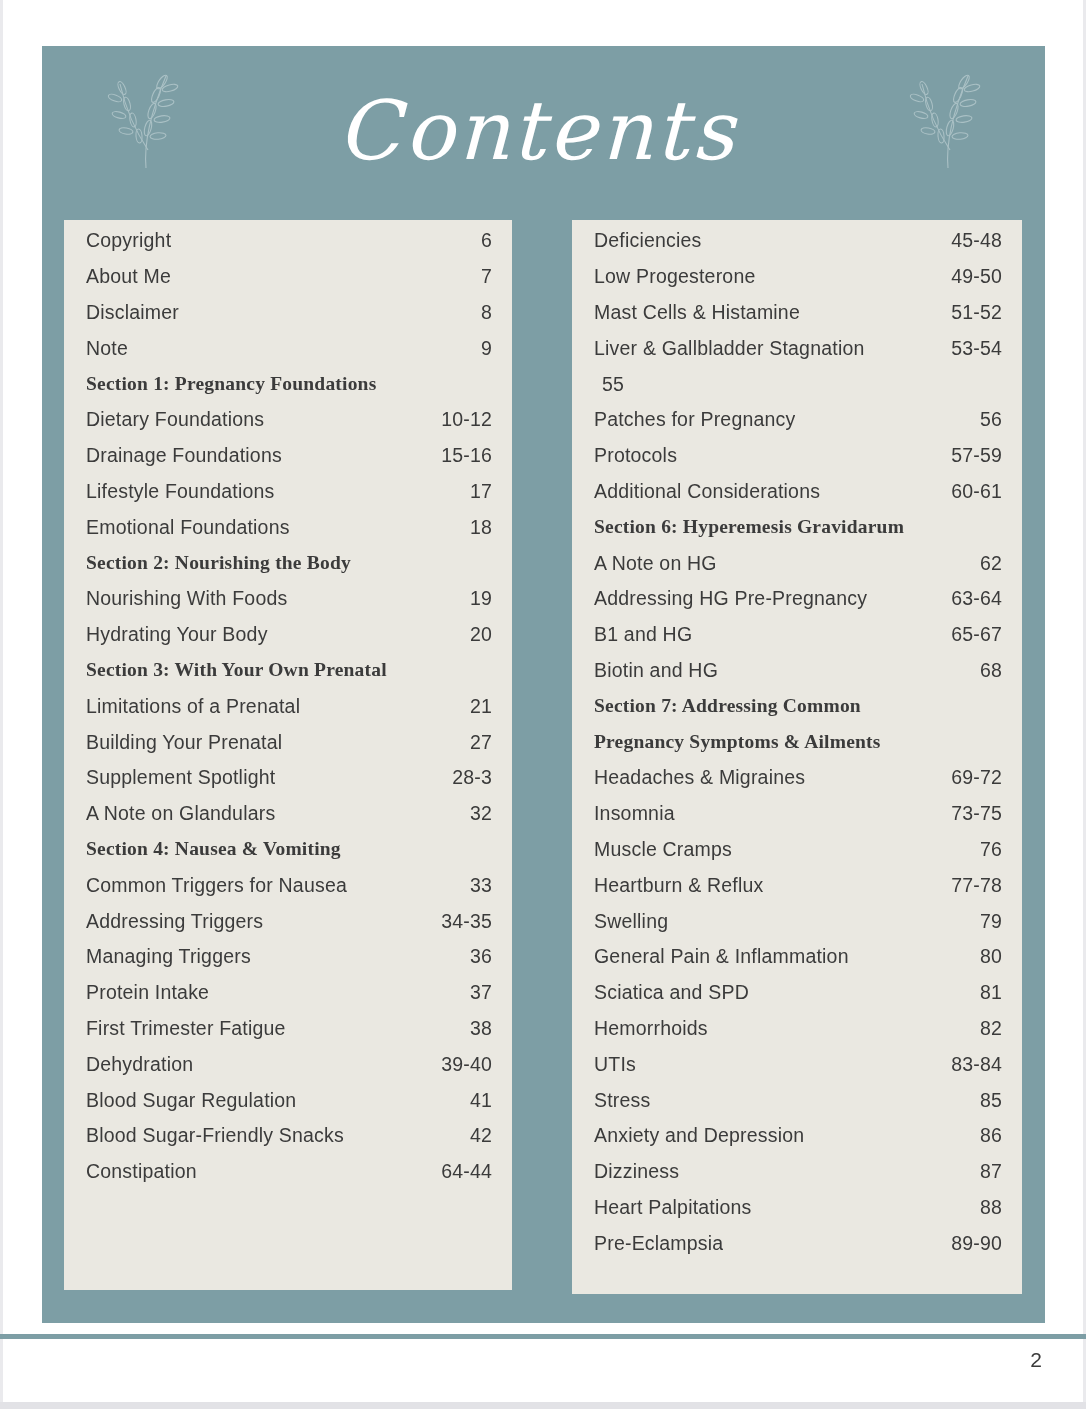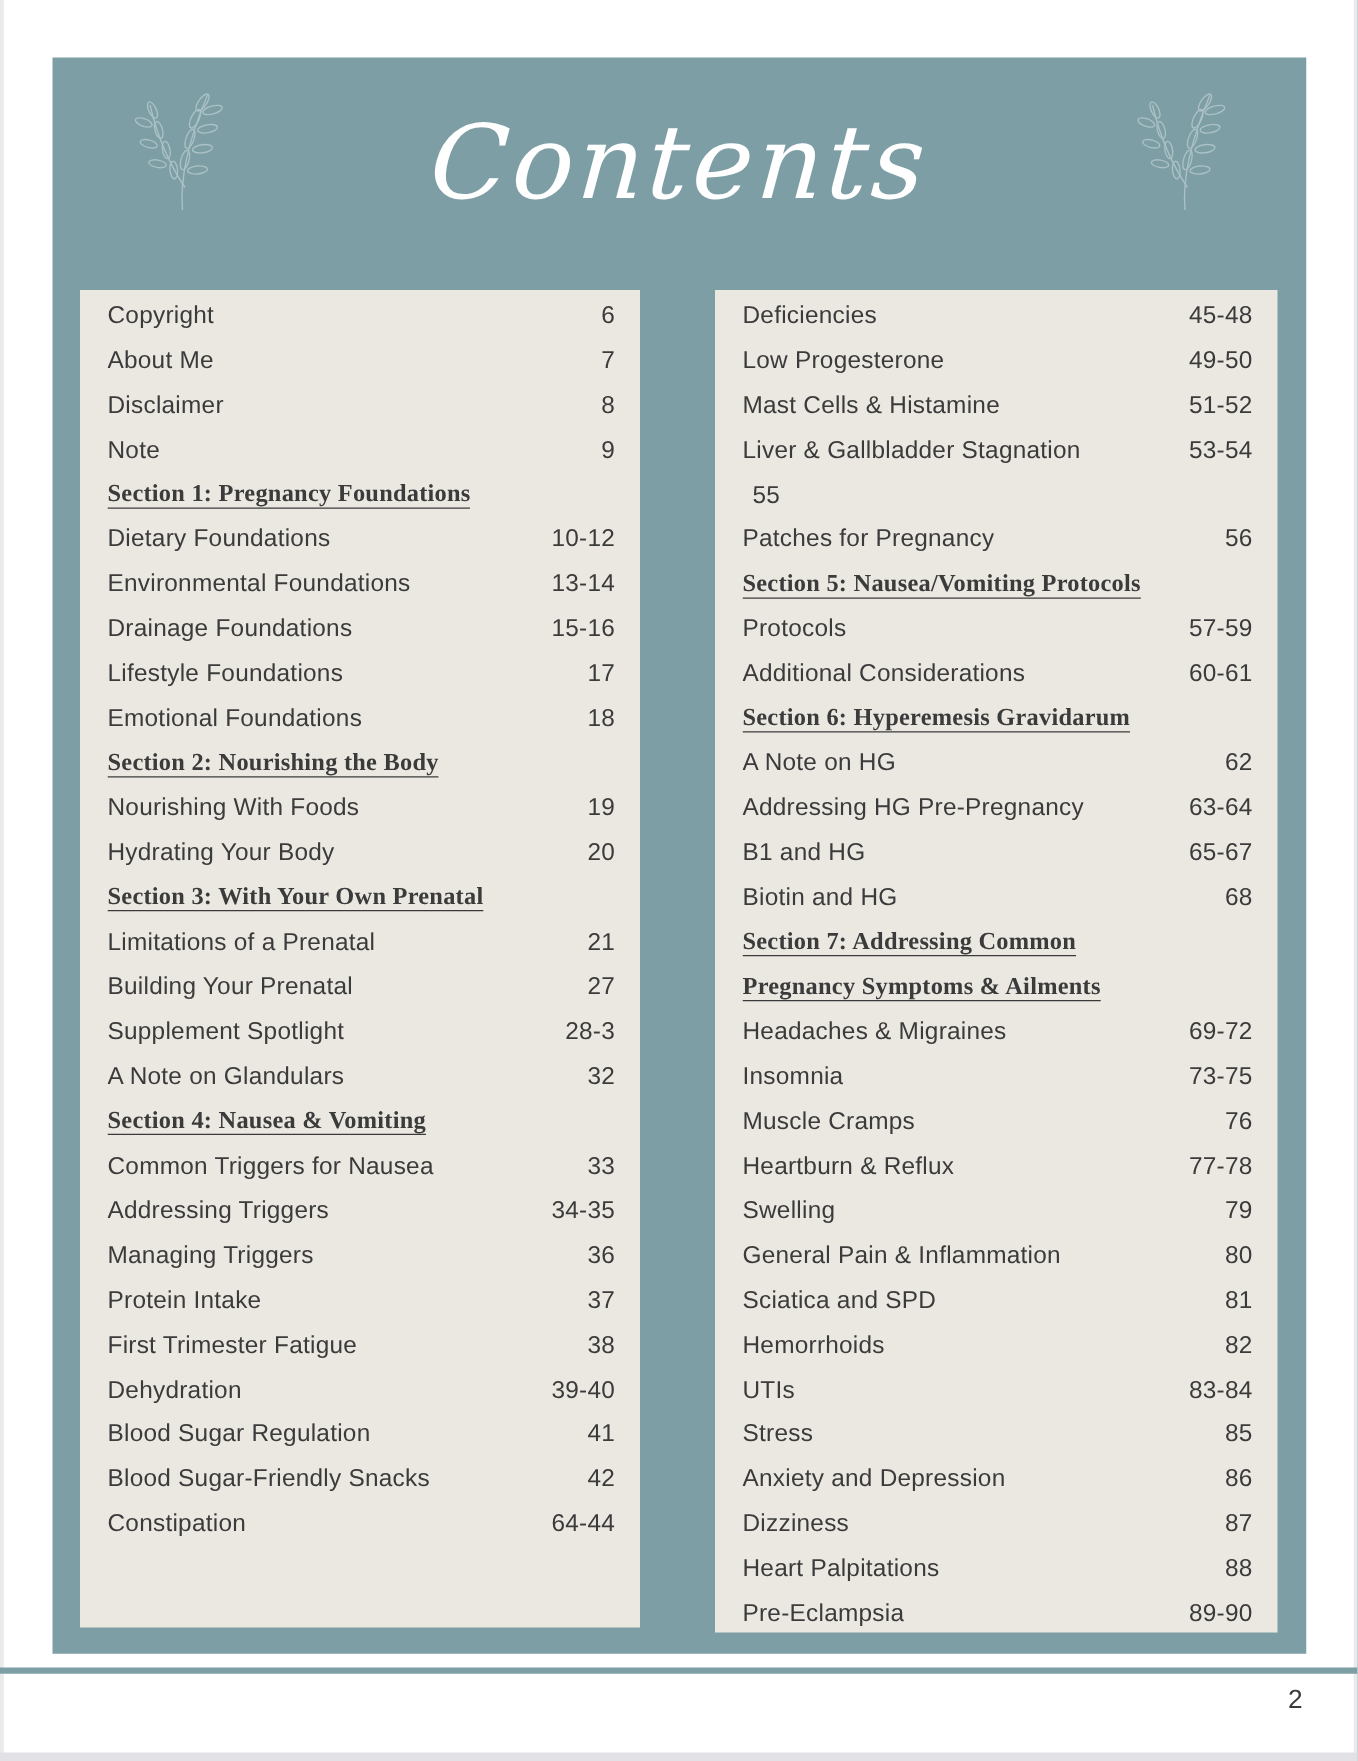--- a/index.html
+++ b/index.html
@@ -21,21 +21,21 @@
     font-family:"DejaVu Serif", cursive;font-style:italic;font-weight:400;
     font-size:82px;line-height:1.25;color:#ffffff;letter-spacing:3px;
     transform:skewX(-4deg);
   }
   .sprig{position:absolute;opacity:.85;}
   .sprig.left{left:58px;top:16px;}
   .sprig.right{left:860px;top:16px;}
 
   .col{
     position:absolute;top:174px;background:var(--panel,#eae8e1);
-    box-sizing:border-box;padding:3px 20px 0 22px;margin-top:12px;
+    box-sizing:border-box;padding:3px 20px 0 22px;
   }
   .colL{left:22px;width:448px;height:1070px;}
   .colR{left:530px;width:450px;height:1074px;text-align:right;}
 
   .row{
     display:flex;justify-content:space-between;align-items:center;
     height:35.8px;font-size:19.5px;color:var(--text,#3b3b3b);letter-spacing:.2px;
     white-space:nowrap;
   }
   .row .lbl{overflow:hidden;}
@@ -126,24 +126,20 @@
           <span class="pg">9</span>
         </div>
         <div class="row section">
           <span class="lbl">Section 1: Pregnancy Foundations</span>
         </div>
         <div class="row">
           <span class="lbl">Dietary Foundations</span>
           <span class="pg">10-12</span>
         </div>
         <div class="row">
-          <span class="lbl">Environmental Foundations</span>
-          <span class="pg">13-14</span>
-        </div>
-        <div class="row">
           <span class="lbl">Drainage Foundations</span>
           <span class="pg">15-16</span>
         </div>
         <div class="row">
           <span class="lbl">Lifestyle Foundations</span>
           <span class="pg">17</span>
         </div>
         <div class="row">
           <span class="lbl">Emotional Foundations</span>
           <span class="pg">18</span>
@@ -234,23 +230,20 @@
         <div class="row">
           <span class="lbl">Liver &amp; Gallbladder Stagnation</span>
           <span class="pg">53-54</span>
         </div>
         <div class="row">
           <span class="pg">55</span>
         </div>
         <div class="row">
           <span class="lbl">Patches for Pregnancy</span>
           <span class="pg">56</span>
-        </div>
-        <div class="row section">
-          <span class="lbl">Section 5: Nausea/Vomiting Protocols</span>
         </div>
         <div class="row">
           <span class="lbl">Protocols</span>
           <span class="pg">57-59</span>
         </div>
         <div class="row">
           <span class="lbl">Additional Considerations</span>
           <span class="pg">60-61</span>
         </div>
         <div class="row section">

